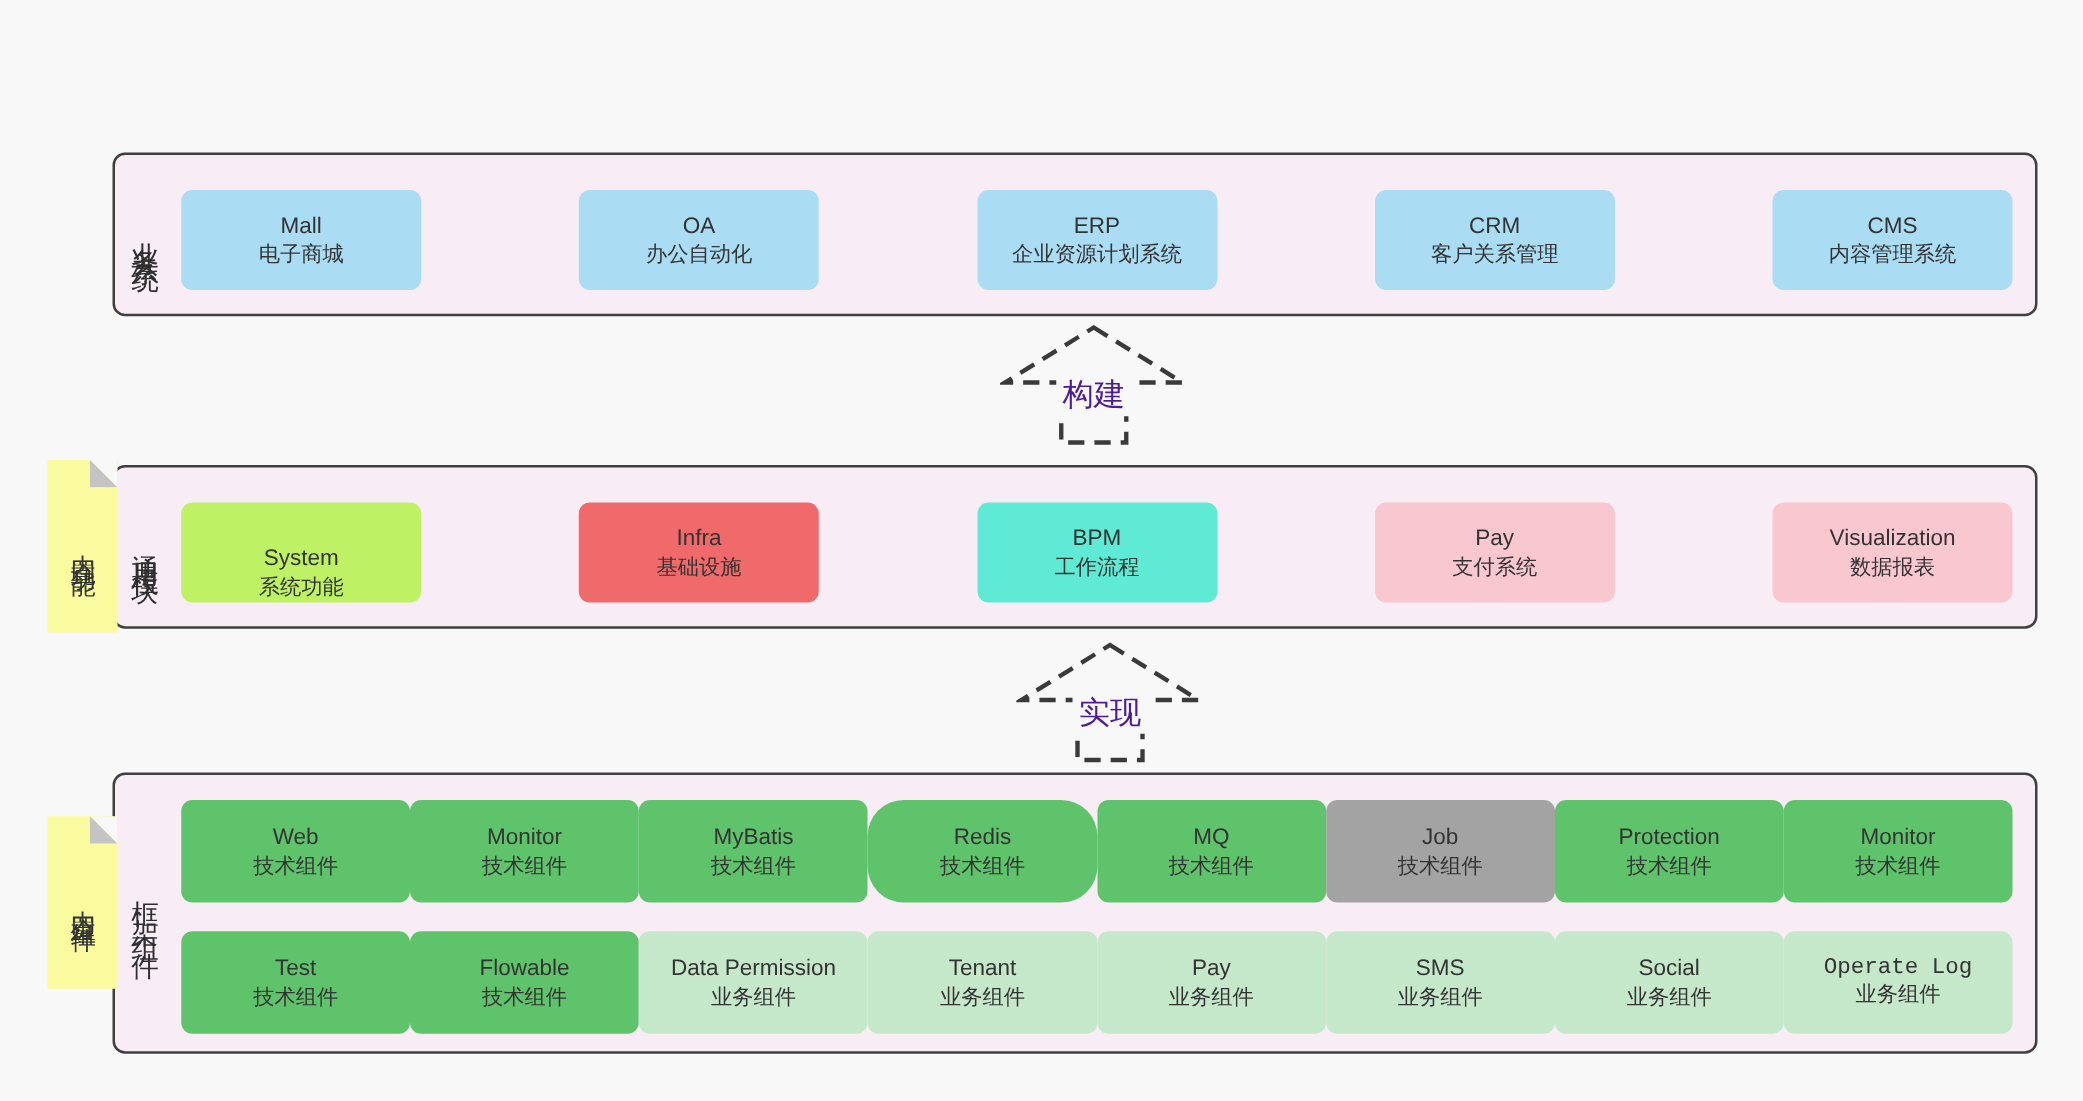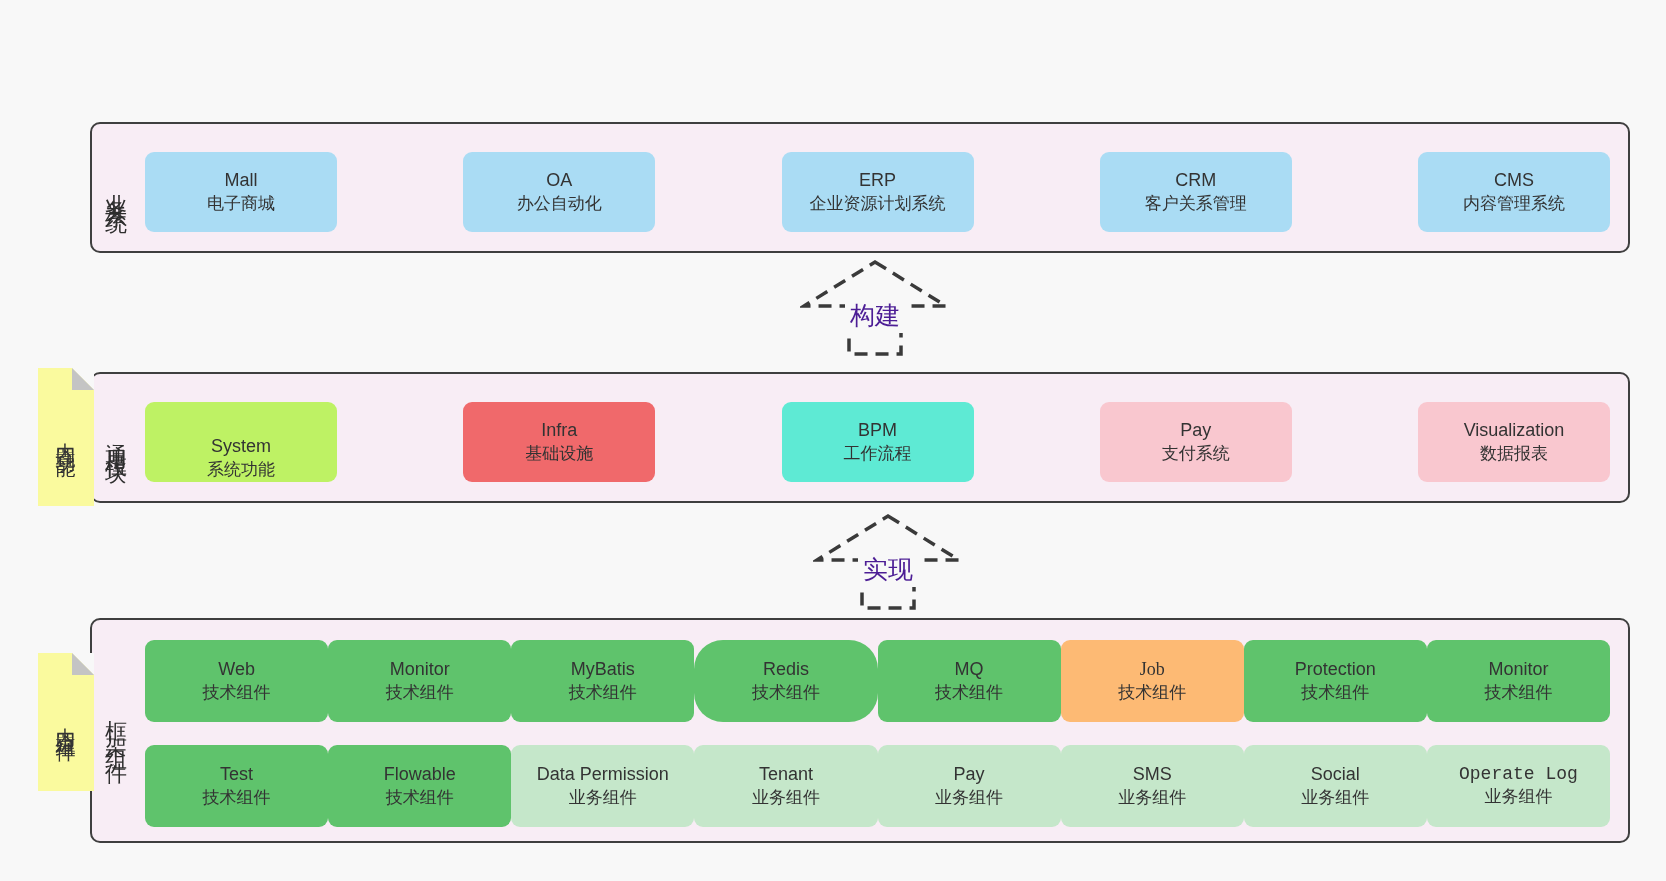--- a/index.html
+++ b/index.html
@@ -141,21 +141,21 @@
         <div class="bs">技术组件</div>
       </div>
       <div class="box w8" style="background: rgb(95, 195, 108); border-radius: 29px;">
         <div class="bt">Redis</div>
         <div class="bs">技术组件</div>
       </div>
       <div class="box w8" style="background: rgb(95, 195, 108);">
         <div class="bt">MQ</div>
         <div class="bs">技术组件</div>
       </div>
-      <div class="box w8" style="background: #fdba74; font-family: Liberation Serif, serif;">
+      <div class="box w8" style="background: #a3a3a3;">
         <div class="bt">Job</div>
         <div class="bs">技术组件</div>
       </div>
       <div class="box w8" style="background: rgb(95, 195, 108);">
         <div class="bt">Protection</div>
         <div class="bs">技术组件</div>
       </div>
       <div class="box w8" style="background: rgb(95, 195, 108);">
         <div class="bt">Monitor</div>
         <div class="bs">技术组件</div>

